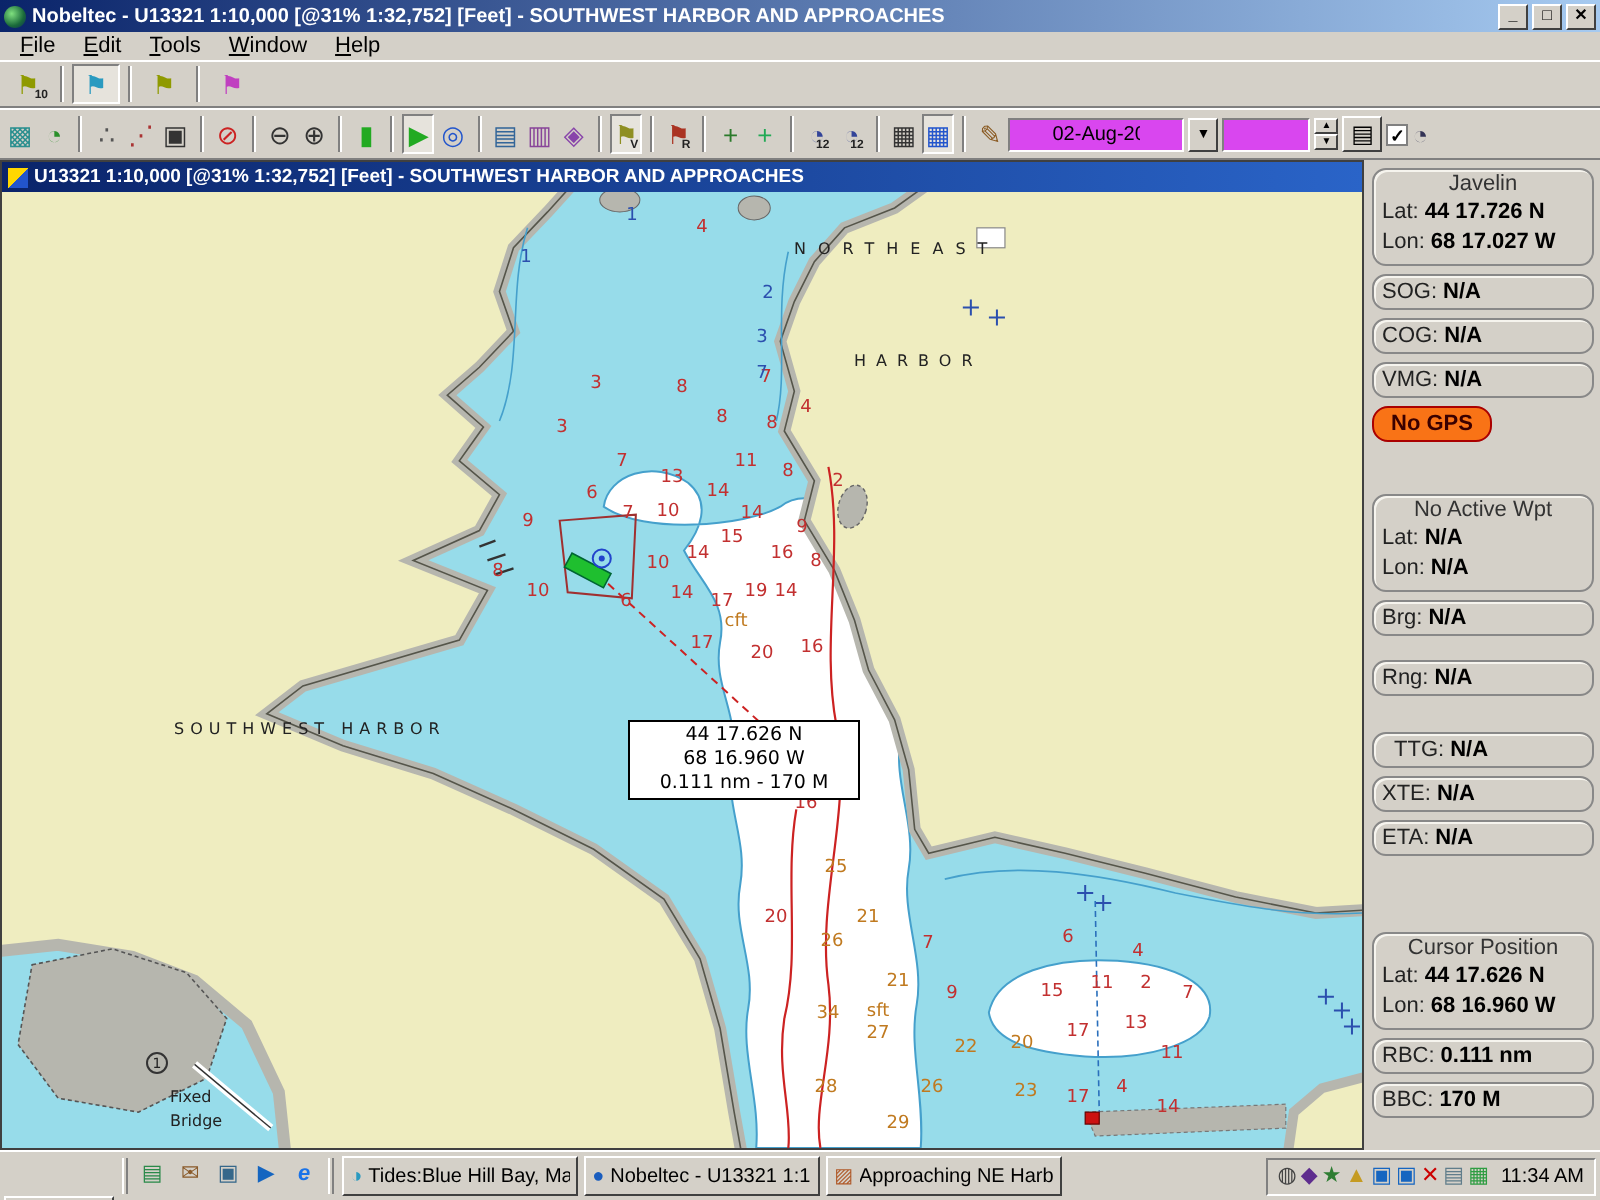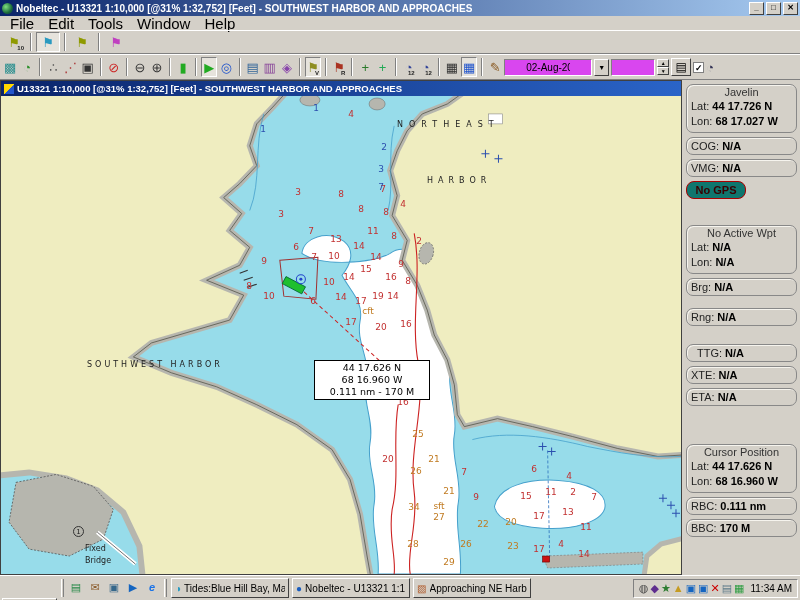--- a/index.html
+++ b/index.html
@@ -9,21 +9,21 @@
 
   
   .titlebar { height:16px; background:linear-gradient(to right,#0a246a,#a6caf0); display:flex; align-items:center; padding:0 2px; flex:none; }
   .titlebar .appicon { width:11px; height:11px; border-radius:50%; background:radial-gradient(circle at 35% 35%, #7fe07f, #1a6a3a 60%, #0a2a5a); margin-right:3px; flex:none; }
   .titlebar .title { color:#fff; font-size:10px; font-weight:bold; white-space:nowrap; overflow:hidden; flex:1; }
   .winbtns { display:flex; gap:2px; }
   .winbtn { width:15px; height:13px; background:#d4d0c8; border:1px solid; border-color:#fff #404040 #404040 #fff; font-size:8px; line-height:10px; text-align:center; font-weight:bold; color:#000; }
 
   
   .menubar { height:14px; display:flex; align-items:center; padding-left:4px; gap:2px; flex:none; }
-  .menu-item { font-size:15px; padding:0 6px; color:#000; display:inline-block; }
+  .menu-item { font-size:11px; padding:0 6px; color:#000; display:inline-block; }
   .menu-item::first-letter { text-decoration:underline; }
 
   
   .toolbar { display:flex; align-items:center; padding:1px 2px; border-top:1px solid #fff; border-bottom:1px solid #808080; flex:none; gap:1px; }
   .toolbar.row1 { height:24px; }
   .toolbar.row2 { height:26px; }
   .tbtn { position:relative; width:24px; height:20px; background:#d4d0c8; border:1px solid #d4d0c8; display:flex; align-items:center; justify-content:center; }
   .tbtn.pressed { border-color:#808080 #fff #fff #808080; background:#e6e3dc; }
   .tbtn .glyph { font-size:13px; line-height:13px; }
   .tbtn .tag { position:absolute; right:1px; bottom:0; font-size:6px; font-weight:bold; color:#222; }
@@ -57,21 +57,21 @@
   .tooltip { position:absolute; left:313px; top:264px; width:116px; background:#fff; border:1px solid #000; font-size:9.5px; font-family:"DejaVu Sans",sans-serif; text-align:center; line-height:12px; padding:1px 0; color:#000; }
 
   
   .sidebar { flex:1; background:#d4d0c8; padding:2px 3px 0 4px; font-size:11px; overflow:hidden; }
   .panel { border:1px solid #888; border-radius:7px; box-shadow:1px 1px 0 #f6f4ee inset; padding:1px 4px 3px; }
   .panel .ptitle { text-align:center; color:#333; margin-bottom:1px; }
   .row { white-space:nowrap; line-height:15px; }
   .lbl { color:#222; }
   .val { font-weight:bold; color:#000; margin-left:3px; }
   .miniband { border:1px solid #888; border-radius:7px; box-shadow:1px 1px 0 #f6f4ee inset; padding:0 4px; line-height:16px; white-space:nowrap; }
-  .badge { width:60px; background:#0f766e; color:#3a0000; font-weight:bold; text-align:center; border-radius:8px; line-height:16px; border:1px solid #a00; }
+  .badge { width:60px; background:#f97316; color:#3a0000; font-weight:bold; text-align:center; border-radius:8px; line-height:16px; border:1px solid #a00; }
   .mt2{margin-top:2px;} .mt4{margin-top:4px;} .mt12{margin-top:12px;} .mt18{margin-top:18px;padding-left:10px;} .mt26{margin-top:26px;} .mt38{margin-top:38px;}
 
   
   .taskbar { height:25px; flex:none; background:#d4d0c8; border-top:1px solid #fff; display:flex; align-items:center; padding:1px 2px; gap:3px; }
   .startbtn { height:20px; display:flex; align-items:center; gap:7px; padding:0 5px; background:#d4d0c8; border:1px solid; border-color:#fff #404040 #404040 #fff; font-weight:bold; font-size:11px;margin-top:40px; }
   .winflag { display:grid; grid-template-columns:5px 5px; grid-template-rows:5px 5px; gap:1px; }
   .winflag i { display:block; }
   .grip { width:3px; height:18px; border-left:1px solid #fff; border-right:1px solid #808080; margin:0 1px; }
   .ql { display:flex; gap:3px; align-items:center; }
   .qlicon { width:16px; height:16px; font-size:11px; line-height:15px; text-align:center; }
@@ -379,20 +379,21 @@
         </div>
       </div>
     </div>
 
     <div class="sidebar">
       <div class="panel mt2">
         <div class="ptitle">Javelin</div>
         <div class="row"><span class="lbl">Lat:</span><span class="val">44 17.726 N</span></div>
         <div class="row"><span class="lbl">Lon:</span><span class="val">68 17.027 W</span></div>
       </div>
+      <div class="miniband mt4"><span class="lbl">SOG:</span><span class="val">N/A</span></div>
       <div class="miniband mt4"><span class="lbl">COG:</span><span class="val">N/A</span></div>
       <div class="miniband mt4"><span class="lbl">VMG:</span><span class="val">N/A</span></div>
       <div class="badge mt4">No GPS</div>
 
       <div class="panel mt26">
         <div class="ptitle">No Active Wpt</div>
         <div class="row"><span class="lbl">Lat:</span><span class="val">N/A</span></div>
         <div class="row"><span class="lbl">Lon:</span><span class="val">N/A</span></div>
       </div>
       <div class="miniband mt4"><span class="lbl">Brg:</span><span class="val">N/A</span></div>

